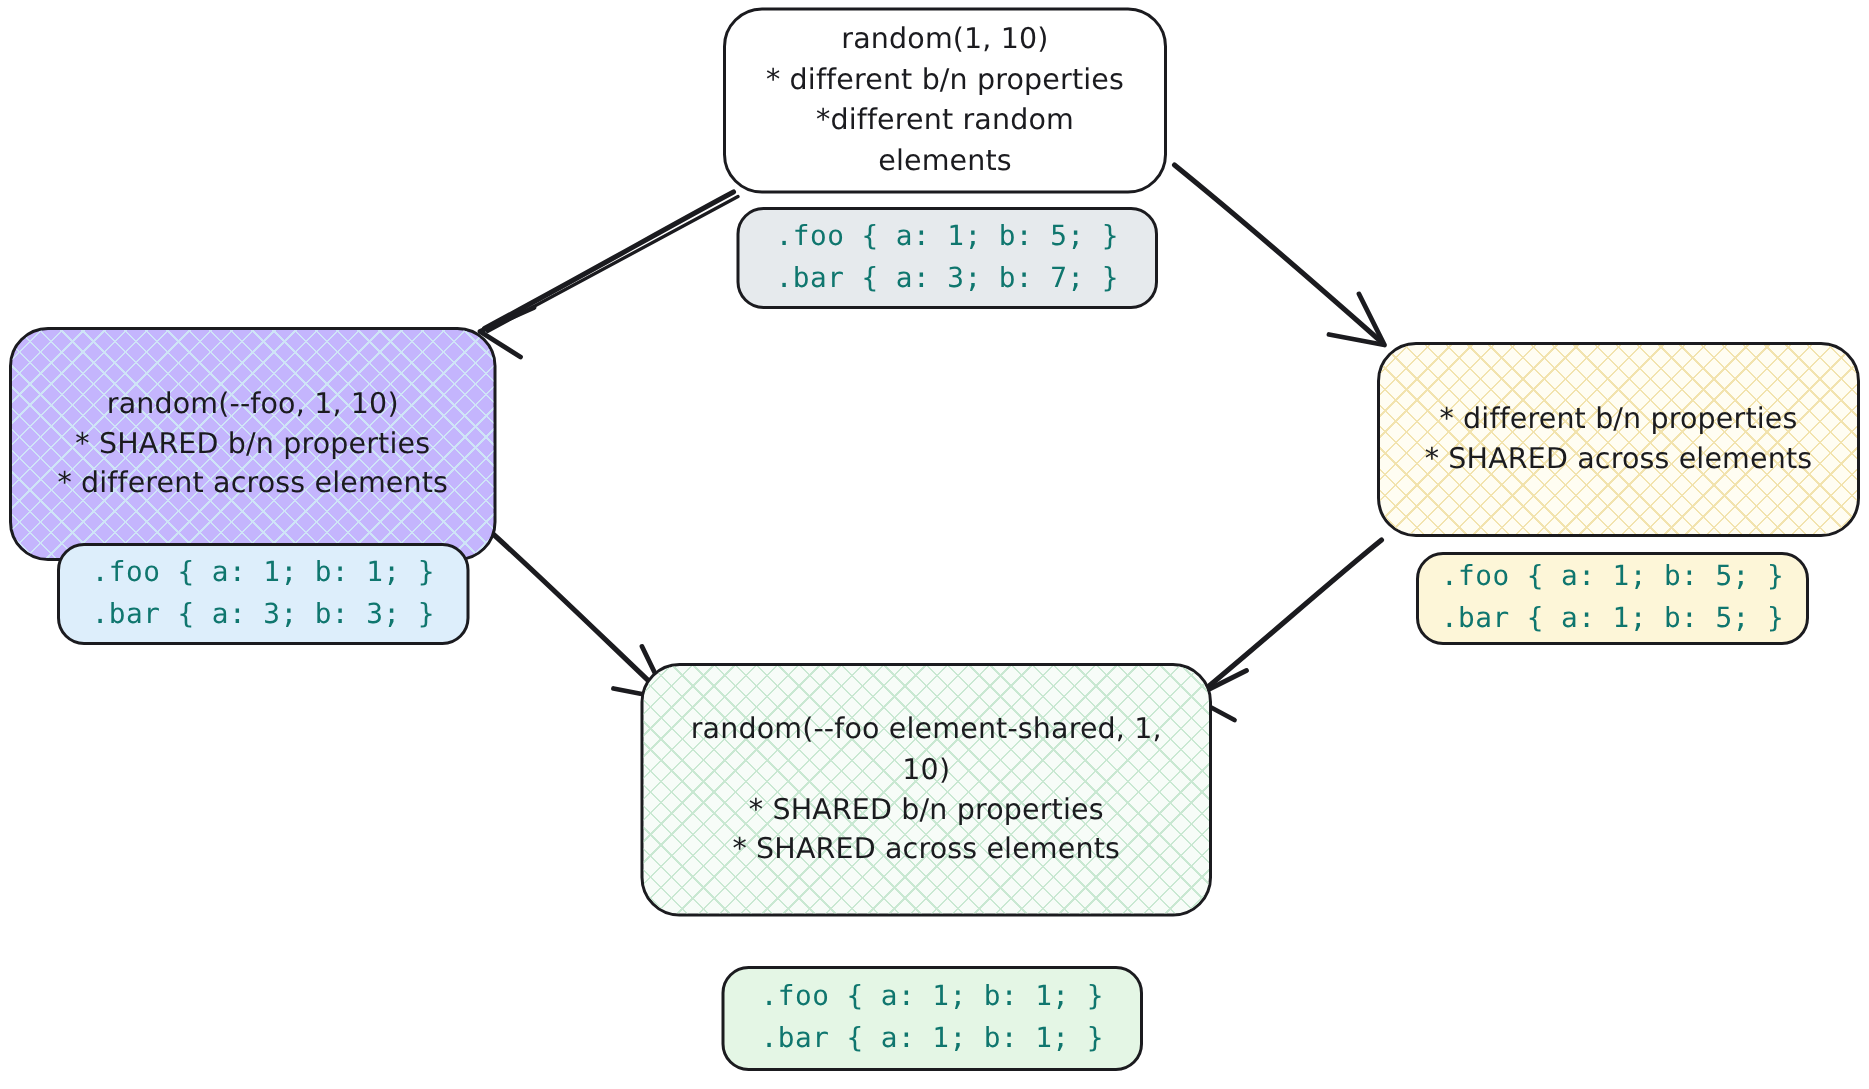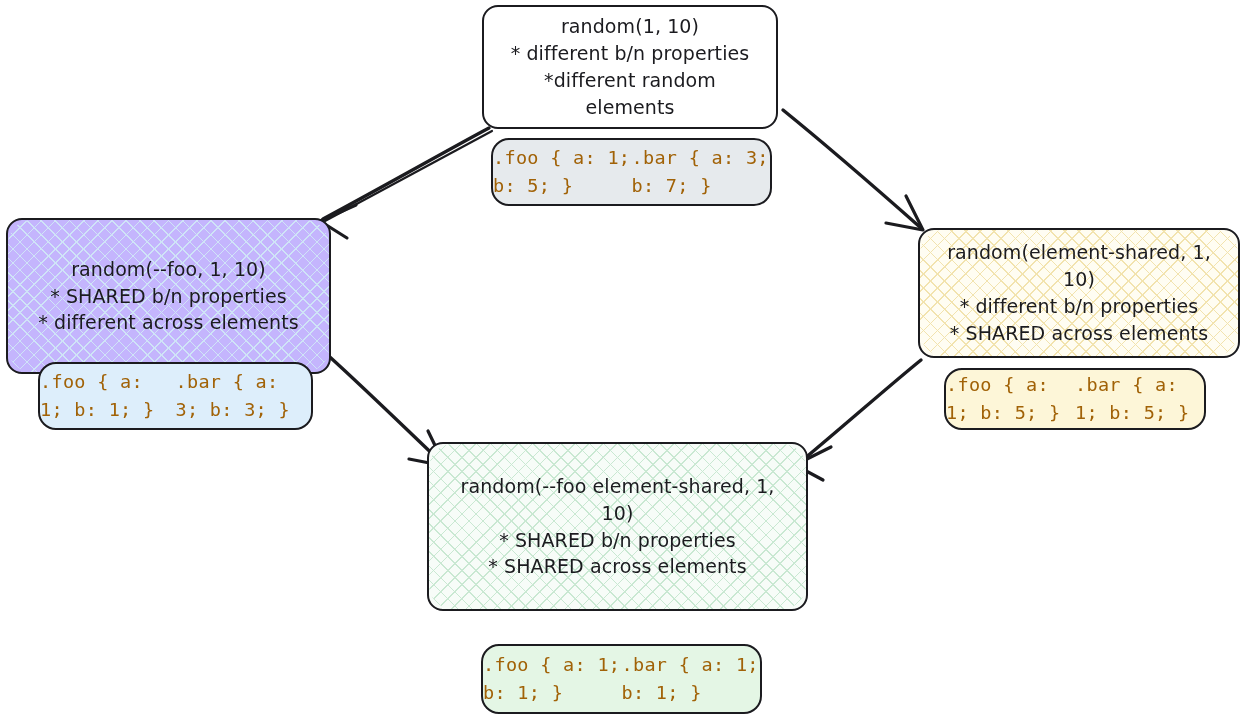--- a/index.html
+++ b/index.html
@@ -11,21 +11,21 @@
   }
   #canvas { position: relative; width: 1246px; height: 726px; }
 
   #edges { position: absolute; inset: 0; width: 1246px; height: 726px; pointer-events: none; z-index: 1; }
 
   .node { position: absolute; z-index: 2; }
 
   .node-main {
     position: absolute;
     border: 2.6px solid #1b1b1f;
-    border-radius: 16px;
+    border-radius: 26px;
     display: flex; align-items: center; justify-content: center;
     text-align: center;
     color: #1b1b1f;
     line-height: 1.42;
     font-size: 19px;
     letter-spacing: .1px;
     z-index: 3;
   }
   .node-main .lines { padding: 0 14px; position: relative; z-index: 2; }
 
@@ -39,25 +39,26 @@
     z-index: 1;
   }
 
   .node-code {
     position: absolute;
     border: 2.4px solid #1b1b1f;
     border-radius: 18px;
     font-family: "DejaVu Sans Mono", monospace;
     font-size: 18.5px;
     line-height: 1.5;
-    color: #a16207;
-    display: flex; flex-direction: row; justify-content: center;
+    color: #0f766e;
+    display: flex; flex-direction: column; justify-content: center;
     align-items: center;
     z-index: 4;
     letter-spacing: .3px;
+    text-align: center;
   }
 
   
   #node-random        .node-main { left: 482px; top: 5px;   width: 296px; height: 124px; background: #ffffff; }
   #node-random        .node-code { left: 491px; top: 138px; width: 281px; height: 68px;  background: #e6eaed; }
 
   #node-random-foo    .node-main { left: 6px;   top: 218px; width: 325px; height: 156px; background: #c4b5fd; --hc: #cfe4f7; }
   #node-random-foo    .node-code { left: 38px;  top: 362px; width: 275px; height: 68px;  background: #ddeefb; }
 
   #node-random-shared .node-main { left: 918px; top: 228px; width: 322px; height: 130px; background: #fffdf2; --hc: #f2e3ae; }
@@ -122,21 +123,20 @@
     </div>
     <div class="node-code">
       <div>.foo { a: 1; b: 1; }</div>
       <div>.bar { a: 3; b: 3; }</div>
     </div>
   </div>
 
   <div class="node" id="node-random-shared">
     <div class="node-main hatch">
       <div class="lines">
-        <div>random(element-shared, 1, 10)</div>
         <div>* different b/n properties</div>
         <div>* SHARED across elements</div>
       </div>
     </div>
     <div class="node-code">
       <div>.foo { a: 1; b: 5; }</div>
       <div>.bar { a: 1; b: 5; }</div>
     </div>
   </div>
 

